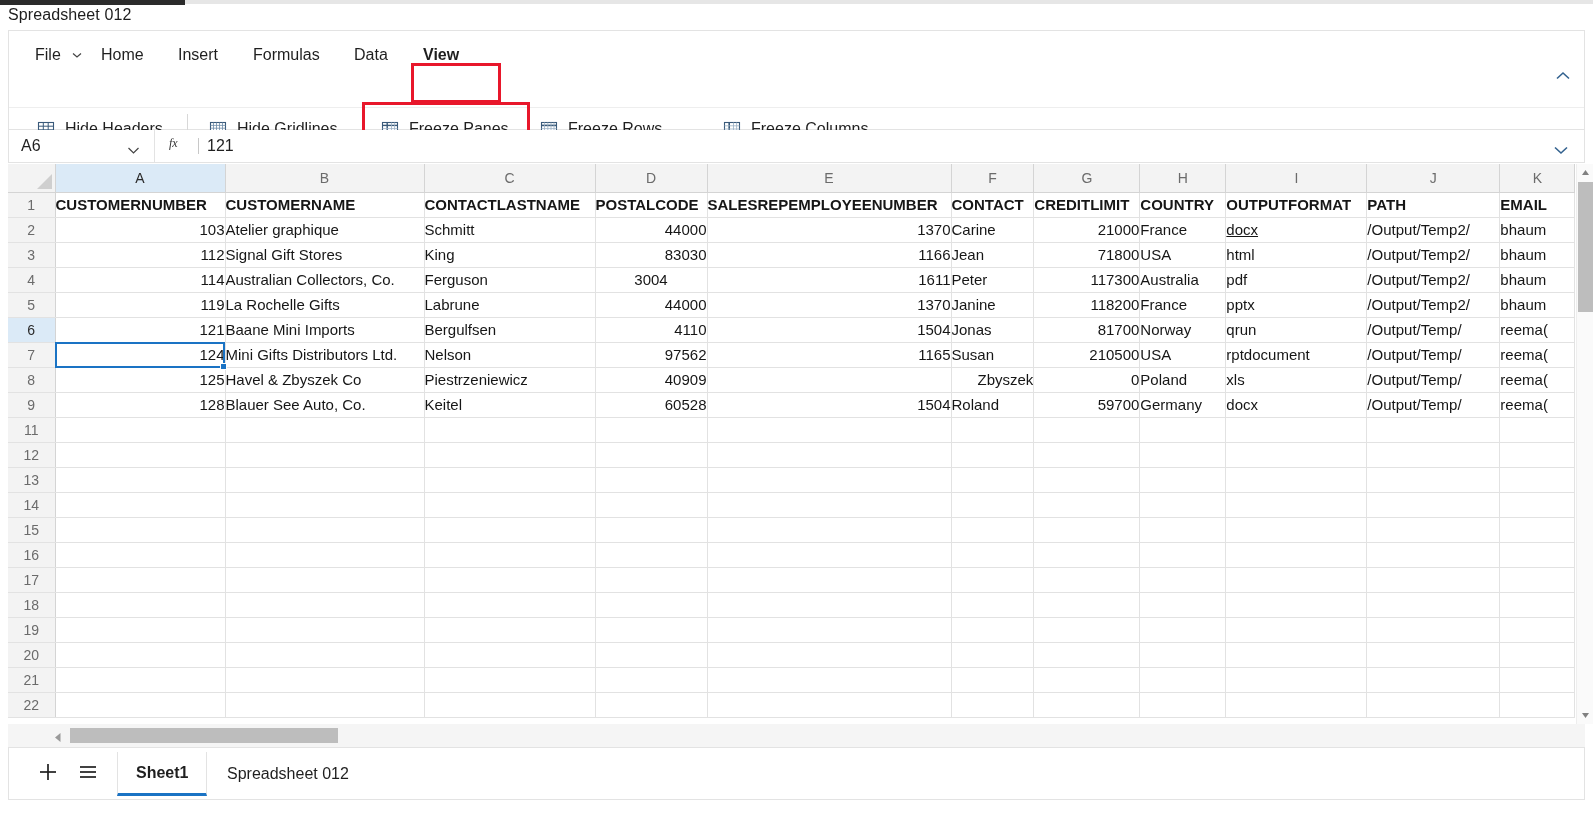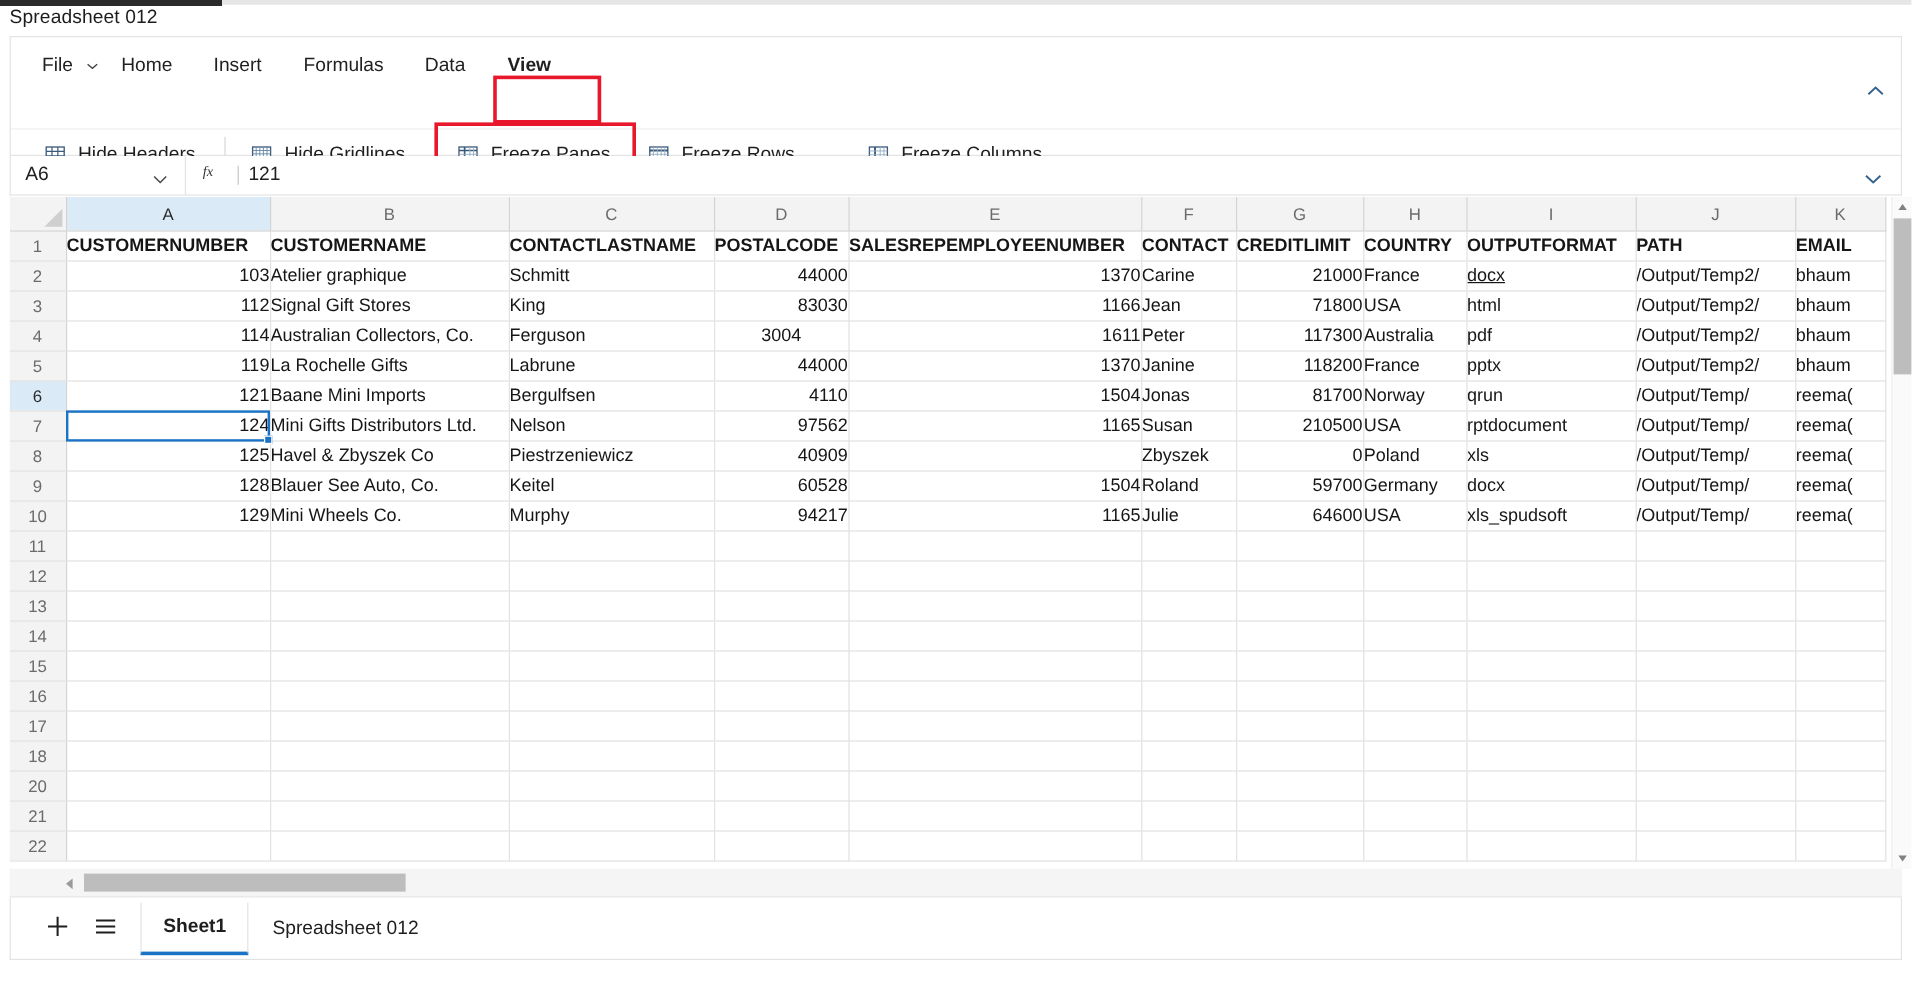--- a/index.html
+++ b/index.html
@@ -451,21 +451,21 @@
             <td class="cell" style="width: 133px;">/Output/Temp/</td>
             <td class="cell" style="width: 75px;">reema(</td>
           </tr>
           <tr>
             <td class="rowhdr">8</td>
             <td class="cell num" style="width: 170px; padding-left: 45px;">125</td>
             <td class="cell" style="width: 199px;">Havel &amp; Zbyszek Co</td>
             <td class="cell" style="width: 171px;">Piestrzeniewicz</td>
             <td class="cell num" style="width: 112px;">40909</td>
             <td class="cell num" style="width: 244px;"></td>
-            <td class="cell" style="width: 79px;">Zbyszek</td>
+            <td class="cell" style="width: 79px; padding-left: 26px;">Zbyszek</td>
             <td class="cell num" style="width: 106px;">0</td>
             <td class="cell" style="width: 86px;">Poland</td>
             <td class="cell" style="width: 141px;">xls</td>
             <td class="cell" style="width: 133px;">/Output/Temp/</td>
             <td class="cell" style="width: 75px;">reema(</td>
           </tr>
           <tr>
             <td class="rowhdr">9</td>
             <td class="cell num" style="width: 170px;">128</td>
             <td class="cell" style="width: 199px;">Blauer See Auto, Co.</td>
@@ -473,34 +473,20 @@
             <td class="cell num" style="width: 112px;">60528</td>
             <td class="cell num" style="width: 244px;">1504</td>
             <td class="cell" style="width: 79px;">Roland</td>
             <td class="cell num" style="width: 106px;">59700</td>
             <td class="cell" style="width: 86px;">Germany</td>
             <td class="cell" style="width: 141px;">docx</td>
             <td class="cell" style="width: 133px;">/Output/Temp/</td>
             <td class="cell" style="width: 75px;">reema(</td>
           </tr>
           <tr>
-            <td class="rowhdr">10</td>
-            <td class="cell num" style="width: 170px;">129</td>
-            <td class="cell" style="width: 199px;">Mini Wheels Co.</td>
-            <td class="cell" style="width: 171px;">Murphy</td>
-            <td class="cell num" style="width: 112px;">94217</td>
-            <td class="cell num" style="width: 244px;">1165</td>
-            <td class="cell" style="width: 79px;">Julie</td>
-            <td class="cell num" style="width: 106px;">64600</td>
-            <td class="cell" style="width: 86px;">USA</td>
-            <td class="cell" style="width: 141px;">xls_spudsoft</td>
-            <td class="cell" style="width: 133px;">/Output/Temp/</td>
-            <td class="cell" style="width: 75px;">reema(</td>
-          </tr>
-          <tr>
             <td class="rowhdr">11</td>
             <td class="cell num" style="width: 170px;"></td>
             <td class="cell" style="width: 199px;"></td>
             <td class="cell" style="width: 171px;"></td>
             <td class="cell num" style="width: 112px;"></td>
             <td class="cell num" style="width: 244px;"></td>
             <td class="cell" style="width: 79px;"></td>
             <td class="cell num" style="width: 106px;"></td>
             <td class="cell" style="width: 86px;"></td>
             <td class="cell" style="width: 141px;"></td>
@@ -586,20 +572,34 @@
             <td class="cell num" style="width: 244px;"></td>
             <td class="cell" style="width: 79px;"></td>
             <td class="cell num" style="width: 106px;"></td>
             <td class="cell" style="width: 86px;"></td>
             <td class="cell" style="width: 141px;"></td>
             <td class="cell" style="width: 133px;"></td>
             <td class="cell" style="width: 75px;"></td>
           </tr>
           <tr>
             <td class="rowhdr">18</td>
+            <td class="cell num" style="width: 170px;"></td>
+            <td class="cell" style="width: 199px;"></td>
+            <td class="cell" style="width: 171px;"></td>
+            <td class="cell num" style="width: 112px;"></td>
+            <td class="cell num" style="width: 244px;"></td>
+            <td class="cell" style="width: 79px;"></td>
+            <td class="cell num" style="width: 106px;"></td>
+            <td class="cell" style="width: 86px;"></td>
+            <td class="cell" style="width: 141px;"></td>
+            <td class="cell" style="width: 133px;"></td>
+            <td class="cell" style="width: 75px;"></td>
+          </tr>
+          <tr>
+            <td class="rowhdr">19</td>
             <td class="cell num" style="width: 170px;"></td>
             <td class="cell" style="width: 199px;"></td>
             <td class="cell" style="width: 171px;"></td>
             <td class="cell num" style="width: 112px;"></td>
             <td class="cell num" style="width: 244px;"></td>
             <td class="cell" style="width: 79px;"></td>
             <td class="cell num" style="width: 106px;"></td>
             <td class="cell" style="width: 86px;"></td>
             <td class="cell" style="width: 141px;"></td>
             <td class="cell" style="width: 133px;"></td>

